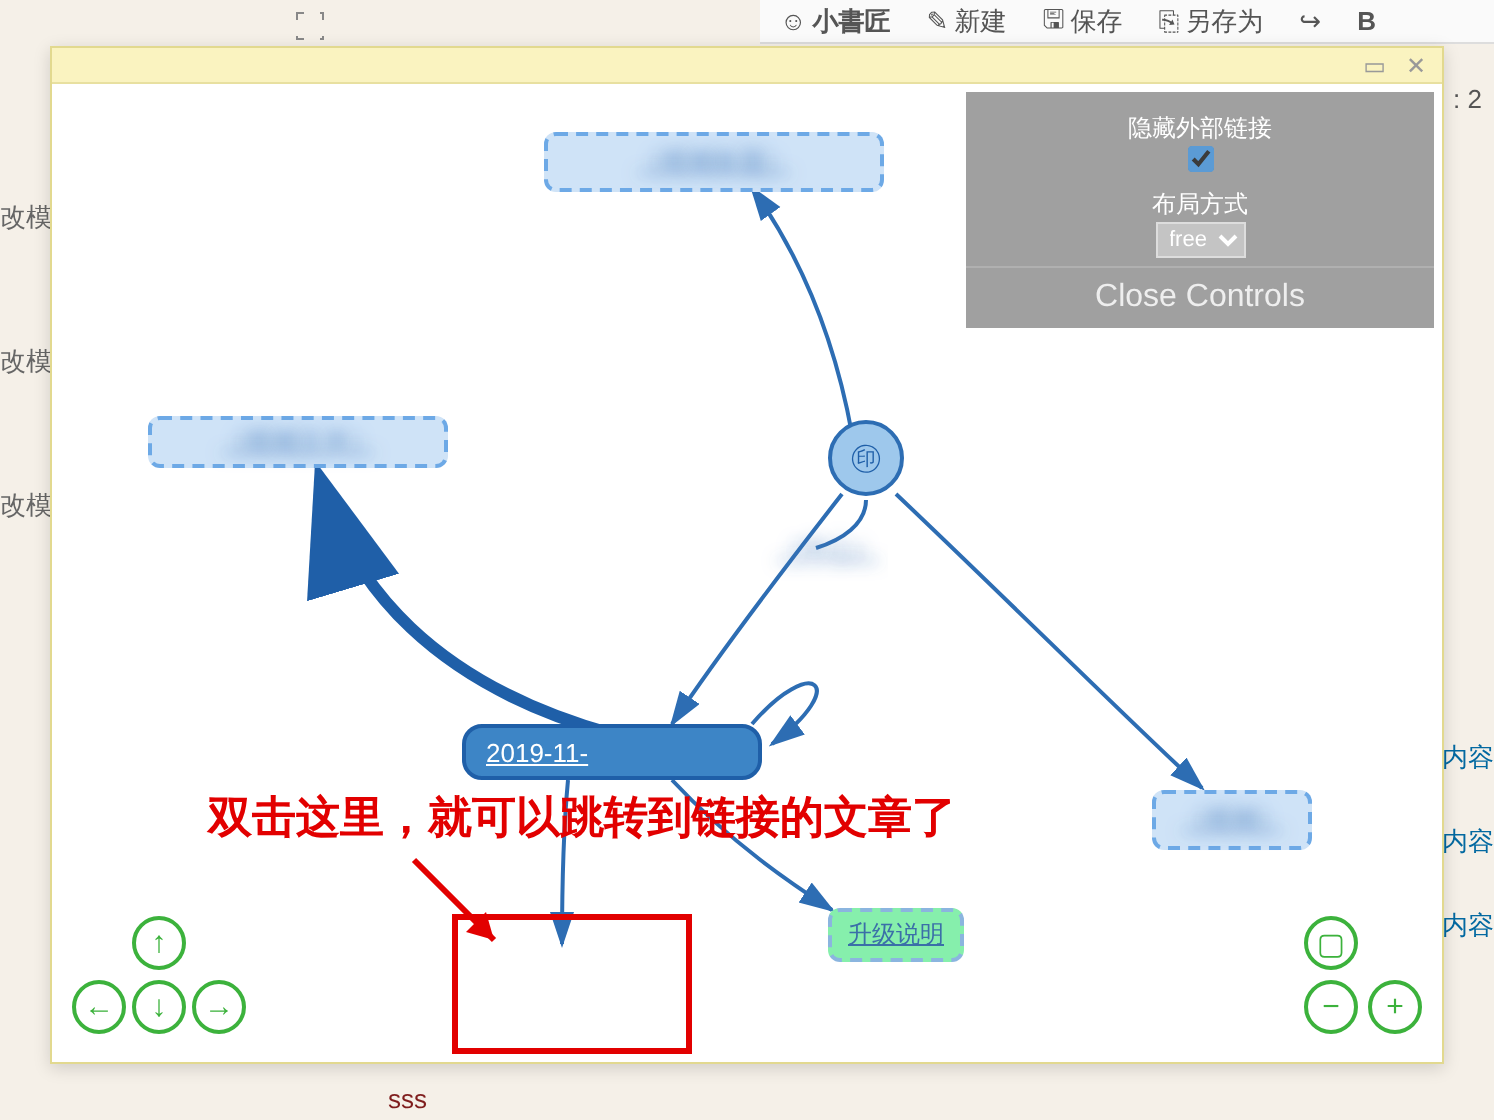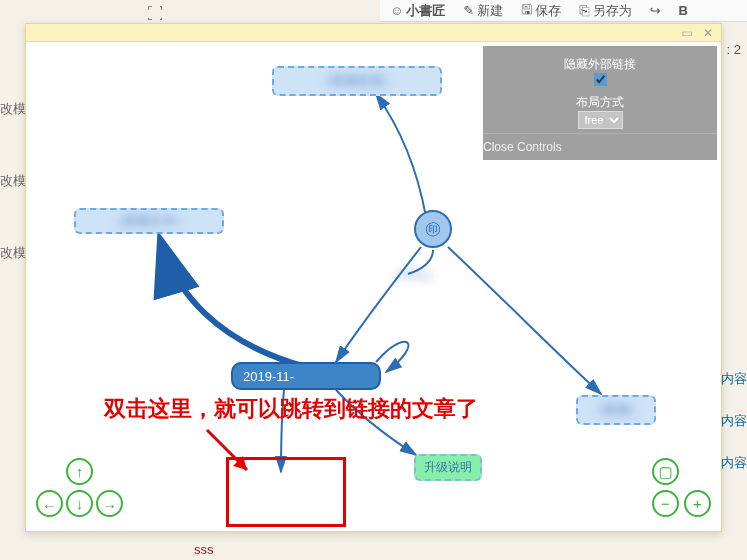--- a/index.html
+++ b/index.html
@@ -56,34 +56,35 @@
     flex-direction: column;
   }
   .ctrl-row input[type=checkbox] {
     width: 13px; height: 13px; accent-color: #5b9bd5; background:#fff;
   }
   .ctrl-row select {
     background: #c4c4c4; color: #fff; border: 1px solid #ddd;
     font-size: 11px; padding: 1px 2px;
   }
   .ctrl-close {
-    padding: 6px 0; font-size: 12px; color: #eee;
+    text-align: center; padding: 6px 0; font-size: 16px; color: #eee;
     cursor: pointer; border-top: 1px solid #b0b0b0;
   }
 
   
   .node {
     position: absolute;
     border: 2px dashed #6da9e6;
     background: #cfe3f7;
     border-radius: 6px;
     font-size: 13px; color: #3b6fa8;
     display: flex; align-items: center; justify-content: center;
     padding: 4px 10px;
     filter: blur(0);
+    text-decoration: underline;
   }
   .node.blurred { color: transparent; text-shadow: 0 0 8px rgba(80,130,190,0.9); }
   .node.solid {
     border-style: solid; border-color: #1f5fa8;
     background: #3d85c6; color: #fff; border-radius: 10px; text-align: right;
   }
   .node.small {
     background: #86efac; border-color: #8bb5df; font-size: 12px; padding: 3px 8px;
   }
   .center-circle {

